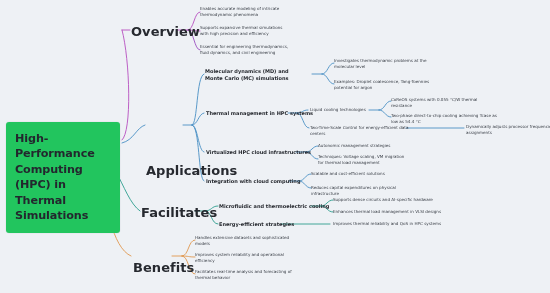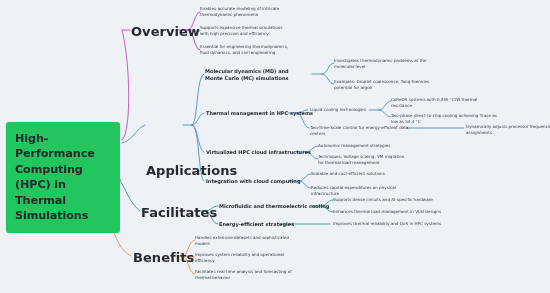--- a/index.html
+++ b/index.html
@@ -177,18 +177,18 @@
   <div class="node leaf wrap-ic" style="left:311px; top:185px;">Reduces capital expenditures on physical infrastructure</div>
 
   <div class="node branch" style="left:141px; top:205px;">Facilitates</div>
   <div class="node sub" style="left:219px; top:203px;">Microfluidic and thermoelectric cooling</div>
   <div class="node leaf wrap-adv" style="left:333px; top:197px;">Supports dense circuits and AI-specific hardware</div>
   <div class="node leaf wrap-adv" style="left:333px; top:209px;">Enhances thermal load management in VLSI designs</div>
 
   <div class="node sub" style="left:219px; top:221px;">Energy-efficient strategies</div>
   <div class="node leaf wrap-adv" style="left:333px; top:221px;">Improves thermal reliability and QoS in HPC systems</div>
 
-  <div class="node branch" style="left:133px; top:250px;">Benefits</div>
+  <div class="node branch" style="left:133px; top:260px;">Benefits</div>
   <div class="node leaf wrap-ben" style="left:195px; top:235px;">Handles extensive datasets and sophisticated models</div>
   <div class="node leaf wrap-ben" style="left:195px; top:252px;">Improves system reliability and operational efficiency</div>
   <div class="node leaf wrap-ben" style="left:195px; top:269px;">Facilitates real-time analysis and forecasting of thermal behavior</div>
 
 </div>
 
 </body></html>

